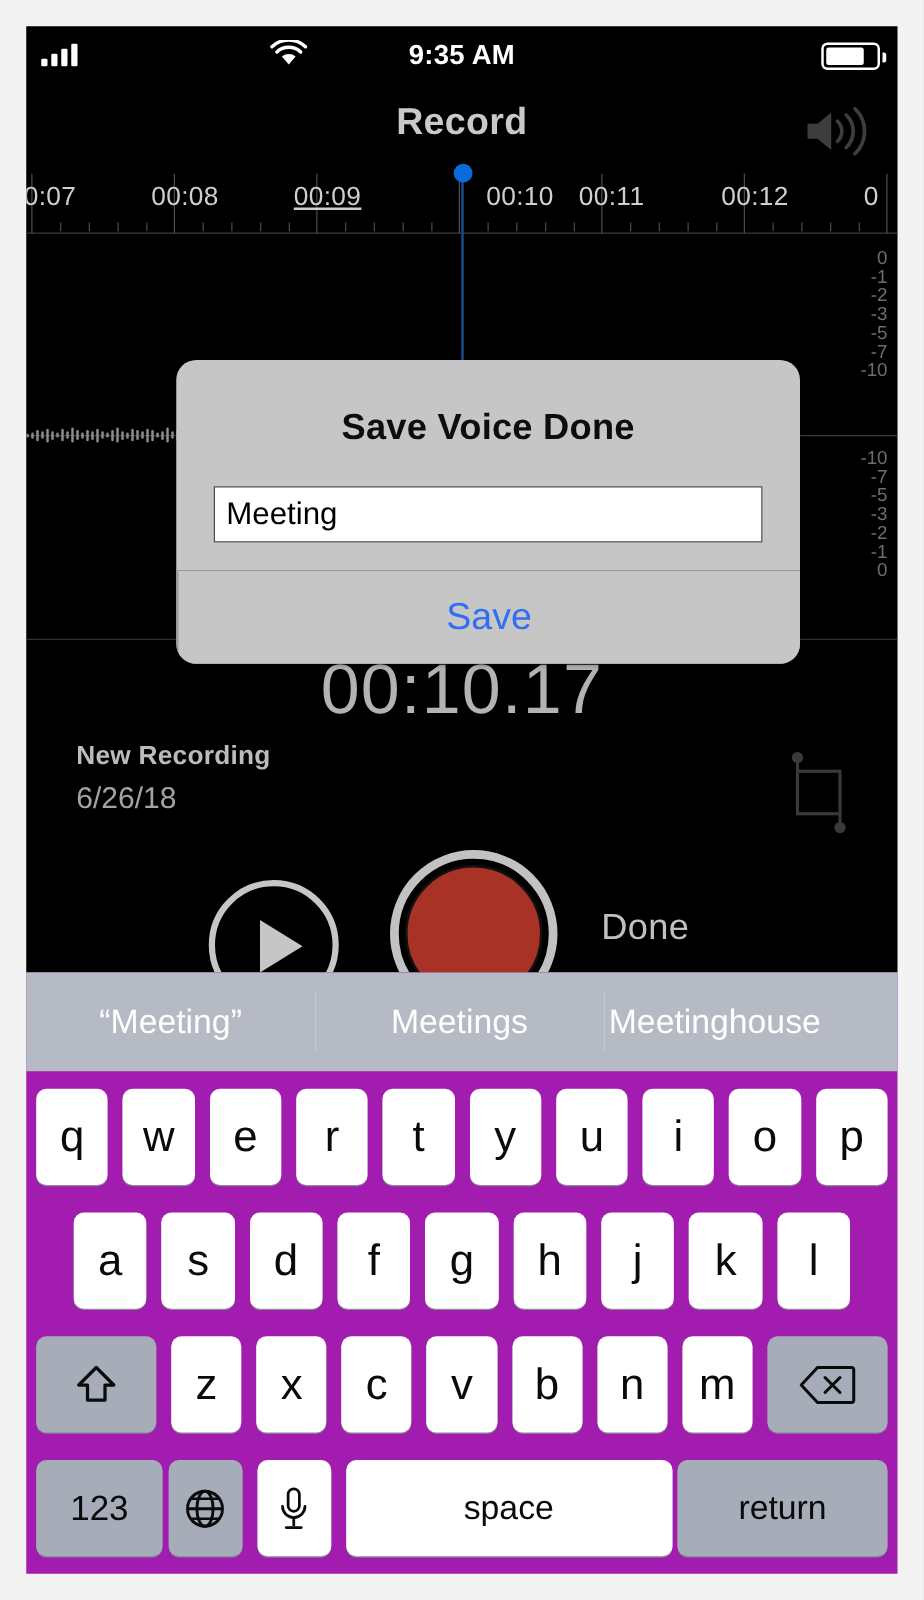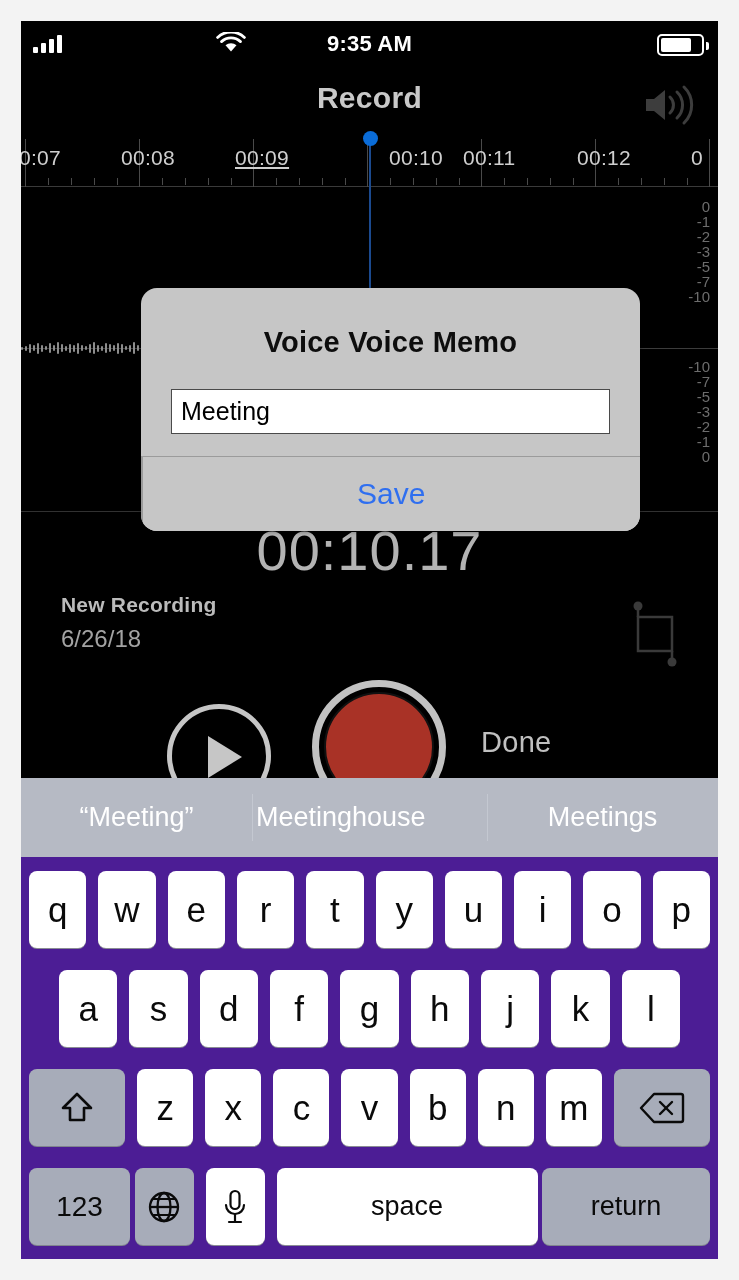--- a/index.html
+++ b/index.html
@@ -303,21 +303,21 @@
   }
   .alert-btn.bold { font-weight: bold; }
   .alert-divider { width: 1.5px; background: #9b9b9b; }
 
   
   .keyboard {
     position: absolute;
     left: 21px; top: 778px;
     width: 697px;
     height: 481px;
-    background: #4c1d95;
+    background: #a21caf;
   }
   .suggestion-bar {
     display: flex;
     height: 79px;
     background: #b6bac4;
   }
   .suggestion {
     flex: 1;
     display: flex;
     align-items: center;
@@ -563,39 +563,39 @@
     <div class="play-btn">
       <div class="play-tri"></div>
     </div>
     <div class="record-btn">
       <div class="record-inner"></div>
     </div>
     <div class="done-btn">Done</div>
 
     <div class="alert-backdrop">
       <div class="alert">
-        <div class="alert-title">Voice Voice Memo</div>
+        <div class="alert-title">Save Voice Done</div>
         <div class="alert-body">
           <input class="alert-input" type="text" value="Meeting" style="">
         </div>
         <div class="alert-actions">
           <div class="alert-divider"></div>
           <div class="alert-btn">Save</div>
         </div>
       </div>
     </div>
 
   </div>
 
   <div class="keyboard">
 
     <div class="suggestion-bar">
       <div class="suggestion">“Meeting”</div>
+      <div class="suggestion">Meetings</div>
       <div class="suggestion clipped">Meetinghouse</div>
-      <div class="suggestion">Meetings</div>
     </div>
 
     <div class="keys">
 
       <div class="key-row row1">
         <div class="key">q</div>
         <div class="key">w</div>
         <div class="key">e</div>
         <div class="key">r</div>
         <div class="key">t</div>

